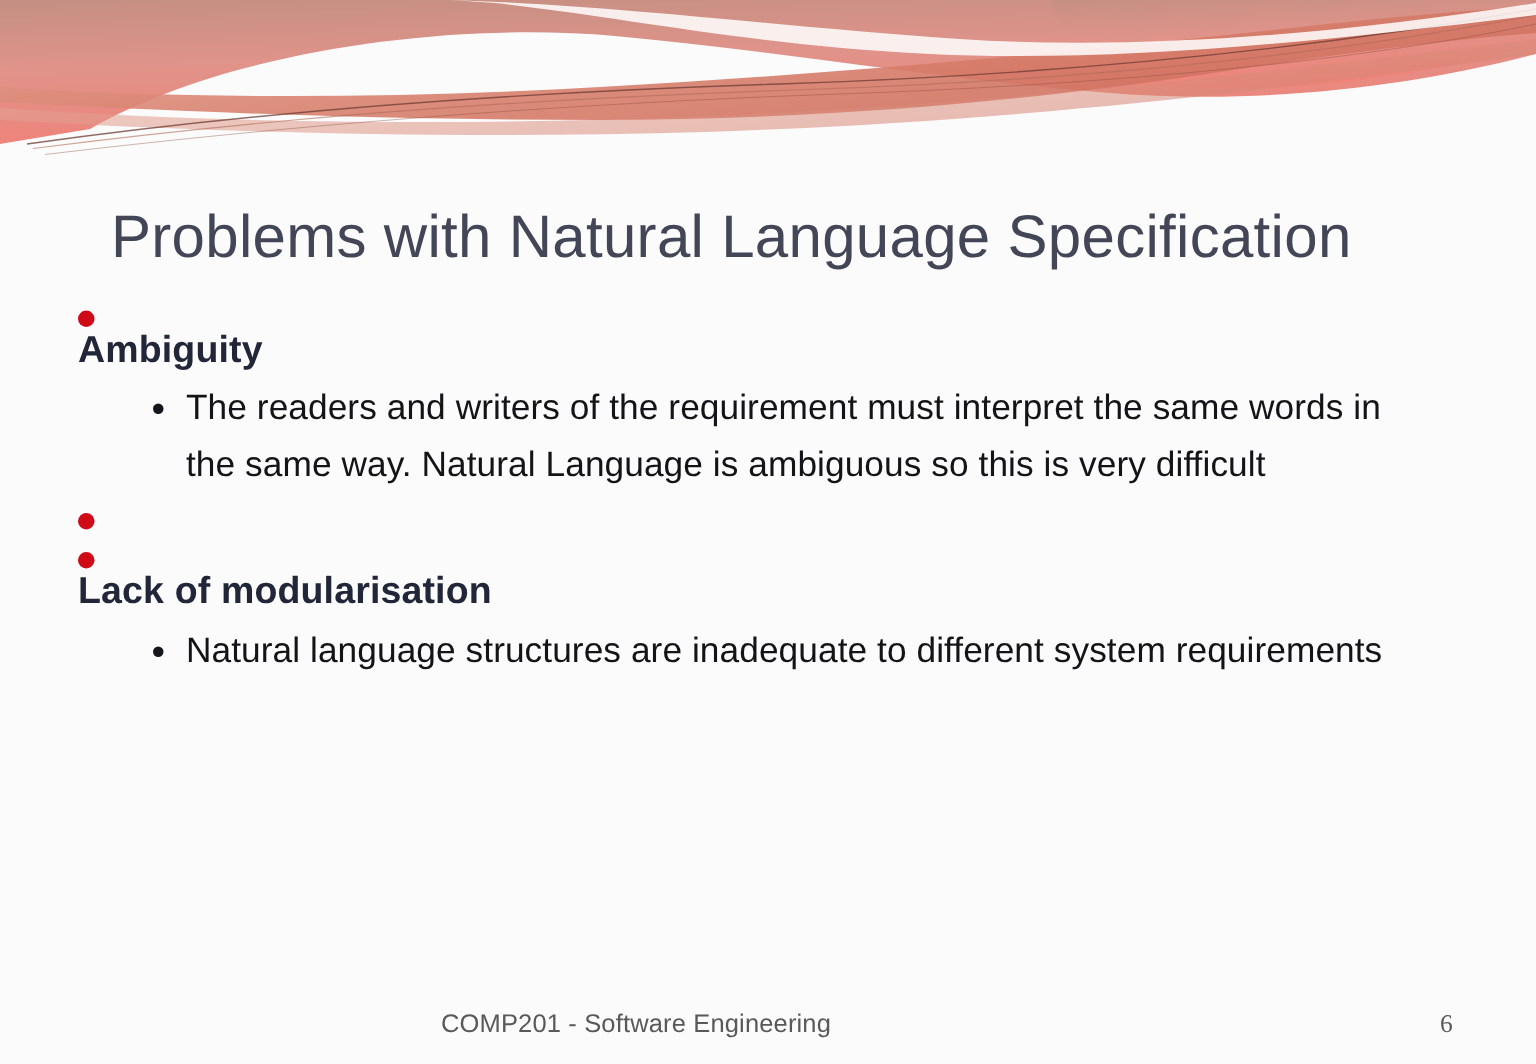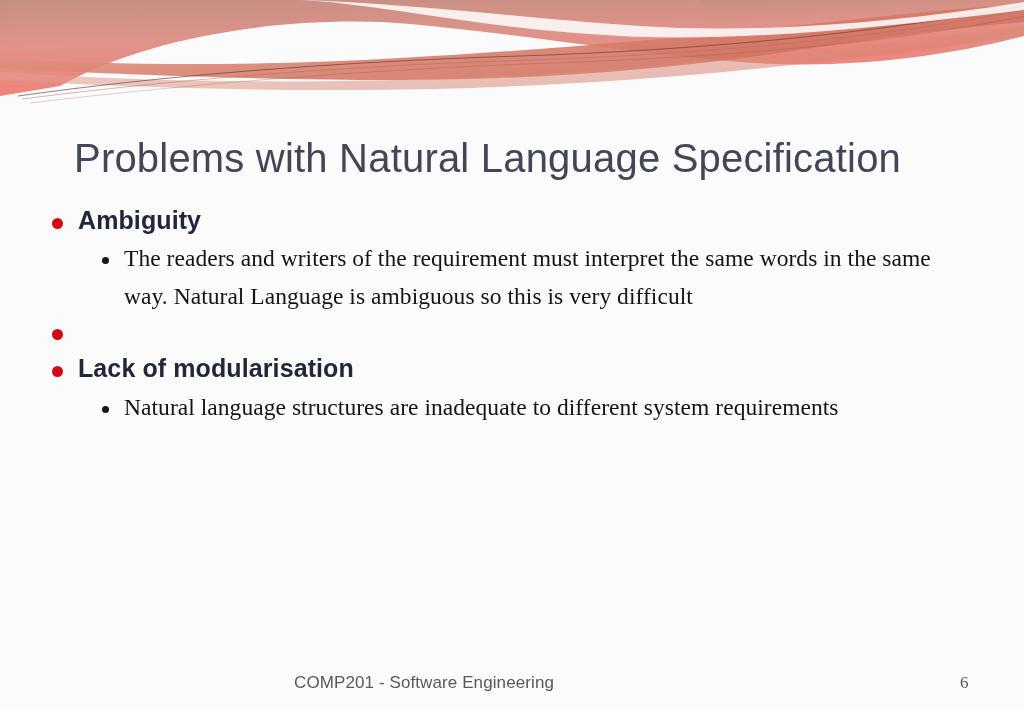--- a/index.html
+++ b/index.html
@@ -54,20 +54,21 @@
   }
 
   .bullet-group {
     margin: 0 0 2px 0;
   }
 
   .level1 {
     display: flex;
     align-items: baseline;
     margin-bottom: 2px;
+    flex-direction: column;
   }
   .level1 .marker {
     flex: 0 0 auto;
     width: 26px;
     display: flex;
     align-items: center;
     justify-content: flex-start;
     padding-top: 2px;
   }
   .dot-red {
@@ -103,21 +104,20 @@
     border-radius: 50%;
     background: #15151d;
   }
   .level2 .text {
     font-size: 23.5px;
     font-weight: 400;
     color: #141418;
     line-height: 1.62;
     letter-spacing: 0.05px;
     max-width: 820px;
-    font-family: Liberation Serif, serif;
   }
 
   
   #group-ambiguity { margin-bottom: 12px; }
   #group-overflex  { margin-bottom: 13px; }
   #group-modular   { margin-bottom: 12px; }
 
   
   #slide-footer {
     position: absolute;

